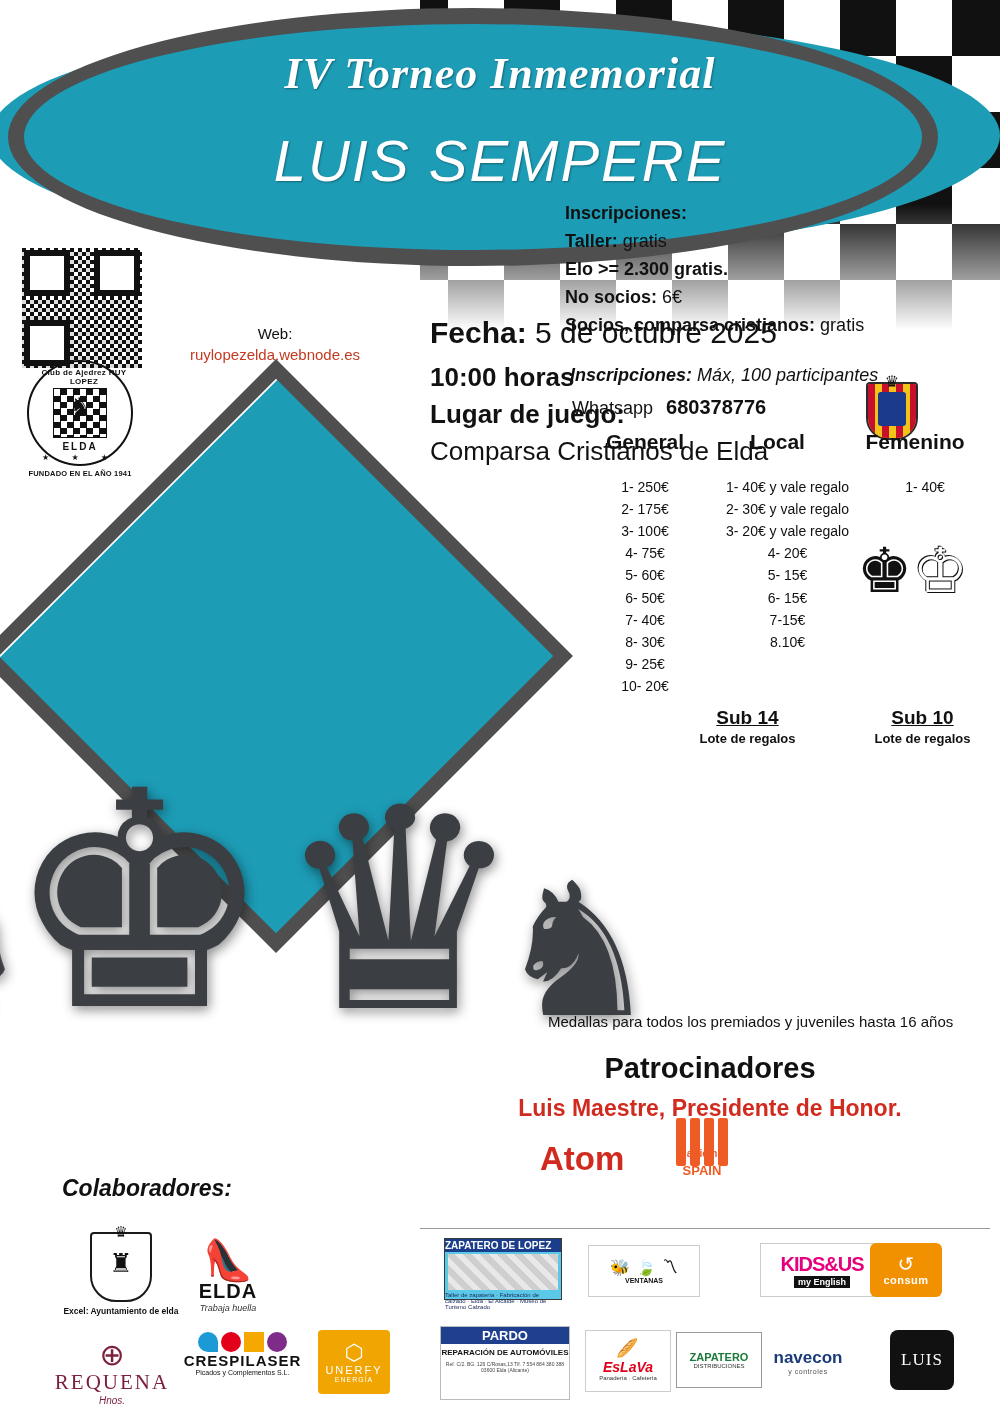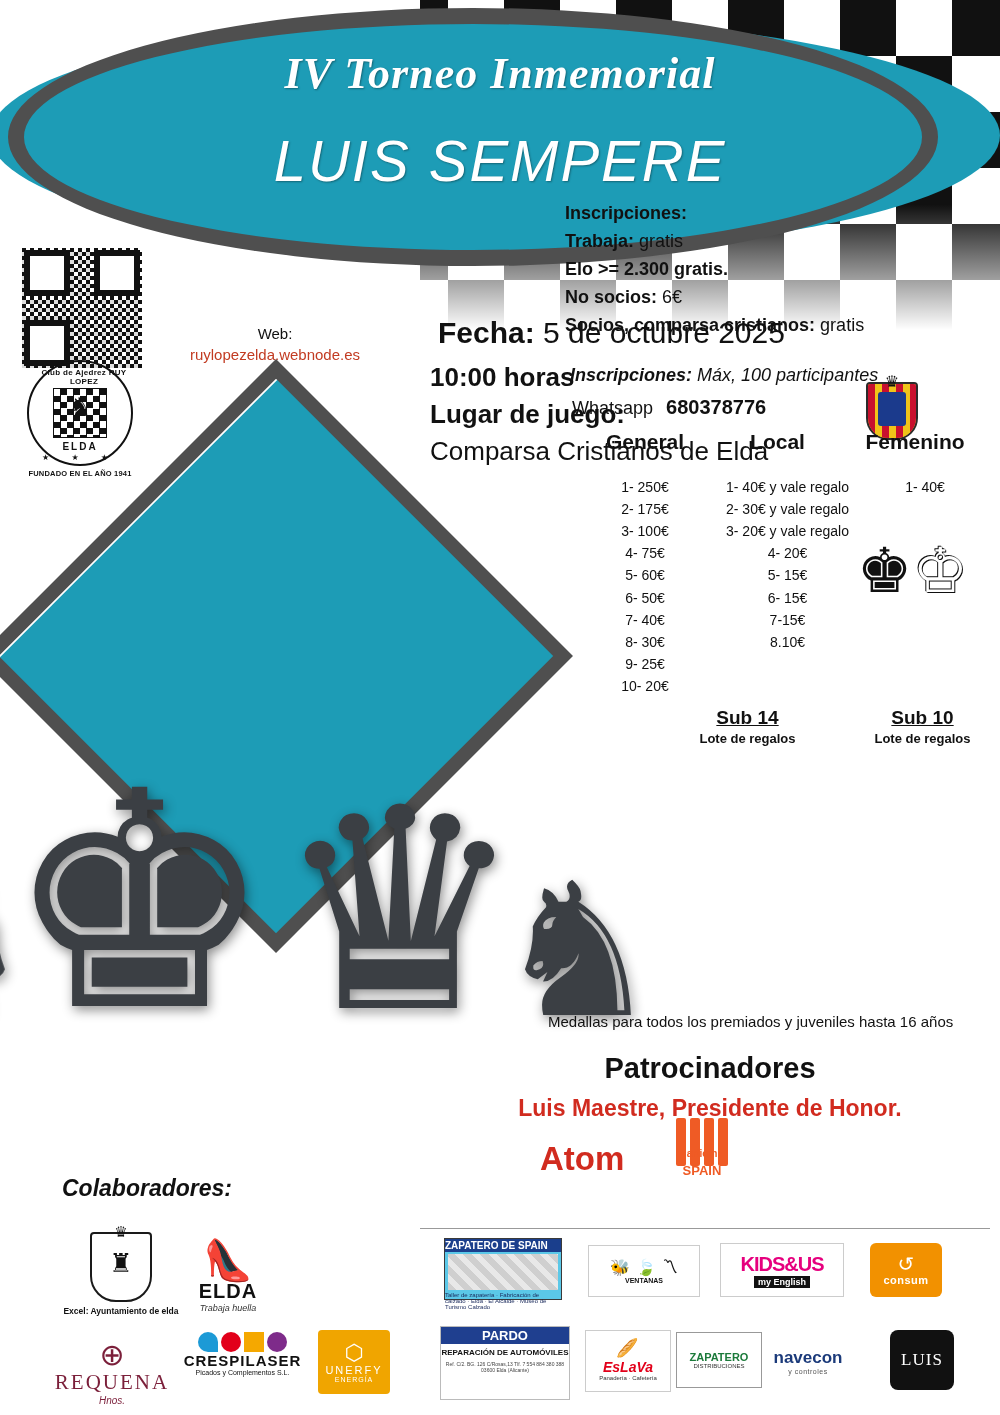--- a/index.html
+++ b/index.html
@@ -109,21 +109,21 @@
   }
   .pc{color:#3b3f44;line-height:.85;}
   .pc.king{font-size:300px;}
   .pc.queen{font-size:280px;}
   .pc.knight-l{font-size:185px;margin-right:-30px;transform:scaleX(-1);}
   .pc.knight-r{font-size:185px;margin-left:-30px;}
 
   
   .info{position:absolute;left:430px;top:316px;width:560px;}
   .row-fecha{font-size:30px;}
-  .row-fecha b{font-weight:bold;margin-left:8px;}
+  .row-fecha b{font-weight:bold;}
   .hora{font-size:26px;font-weight:bold;margin-top:12px;}
   .lugar{font-size:26px;font-weight:bold;margin-top:6px;}
   .lugar span{font-weight:bold;}
   .sede{font-size:26px;margin-top:6px;}
 
   .insc{position:absolute;left:565px;top:200px;width:420px;font-size:18px;line-height:1.55;}
   .insc b{font-weight:bold;}
   .insc-max{position:absolute;left:570px;top:365px;font-size:18px;font-style:italic;}
   .insc-max b{font-style:italic;font-weight:bold;}
   .wa{position:absolute;left:572px;top:396px;font-size:18px;}
@@ -178,21 +178,21 @@
   .shoe-logo .name{font-size:20px;font-weight:bold;letter-spacing:1px;}
   .shoe-logo .slogan{font-size:9px;font-style:italic;color:#333;}
 
   .box-logo{border:1px solid #999;background:#fff;display:flex;align-items:center;justify-content:center;text-align:center;}
 
   .zapatero{background:#5bc8e8;border:1px solid #3a3a3a;}
   .zapatero .t{font-size:10px;font-weight:bold;color:#fff;background:#1a3e8c;padding:1px 0;}
   .zapatero .ph{height:36px;background:repeating-linear-gradient(45deg,#cfcfcf 0 6px,#e8e8e8 6px 12px);margin:2px 3px;}
   .zapatero .s{font-size:6px;color:#1a2a5c;}
 
-  .kids{background:#fff;border:1px solid #ccc;}
+  .kids{background:#fff;border:1px solid #ccc;margin-left:40px;}
   .kids .k{font-size:20px;font-weight:bold;color:#e6007e;letter-spacing:-1px;}
   .kids .m{font-size:9px;font-weight:bold;color:#fff;background:#111;padding:1px 4px;display:inline-block;}
 
   .consum{background:#f29100;border-radius:6px;color:#fff;display:flex;flex-direction:column;align-items:center;justify-content:center;}
   .consum .c{font-size:11px;font-weight:bold;letter-spacing:.5px;}
 
   .requena{text-align:center;color:#7b1f3a;}
   .requena .mark{font-size:30px;line-height:1;}
   .requena .n{font-family:"Liberation Serif",serif;font-size:21px;letter-spacing:2px;}
   .requena .s{font-size:10px;font-style:italic;}
@@ -299,21 +299,21 @@
     <div class="hora">10:00 horas</div>
     <div class="lugar">
       <span>Lugar de juego</span><span>:</span>
     </div>
     <div class="sede">Comparsa Cristianos de Elda</div>
   </div>
 
   <div class="insc">
     <div><b>Inscripciones:</b></div>
     <div>
-      <b>Trabaja:</b>
+      <b>Taller:</b>
       <span>gratis</span>
     </div>
     <div>
       <b>Elo &gt;= 2.300 gratis.</b>
     </div>
     <div>
       <b>No socios:</b>
       <span>6€</span>
     </div>
     <div>
@@ -407,21 +407,21 @@
     <div class="cap" style="margin-top:4px;">Excel: Ayuntamiento de elda</div>
   </div>
 
   <div class="logo shoe-logo" style="left:178px;top:1240px;width:100px;">
     <div class="glyph">👠</div>
     <div class="name">ELDA</div>
     <div class="slogan">Trabaja huella</div>
   </div>
 
   <div class="logo zapatero" style="left:444px;top:1238px;width:118px;height:62px;">
-    <div class="t">ZAPATERO DE SPAIN</div>
+    <div class="t">ZAPATERO DE LOPEZ</div>
     <div class="ph"></div>
     <div class="s">Taller de zapatería · Fabricación de calzado · Elda · El Alcalde · Museo de Turismo Calzado</div>
   </div>
 
   <div class="logo ventana box-logo" style="left:588px;top:1245px;width:112px;height:52px;flex-direction:column;">
     <div class="row">
       <span>🐝</span>
       <span>🍃</span>
       <span>〽</span>
     </div>

